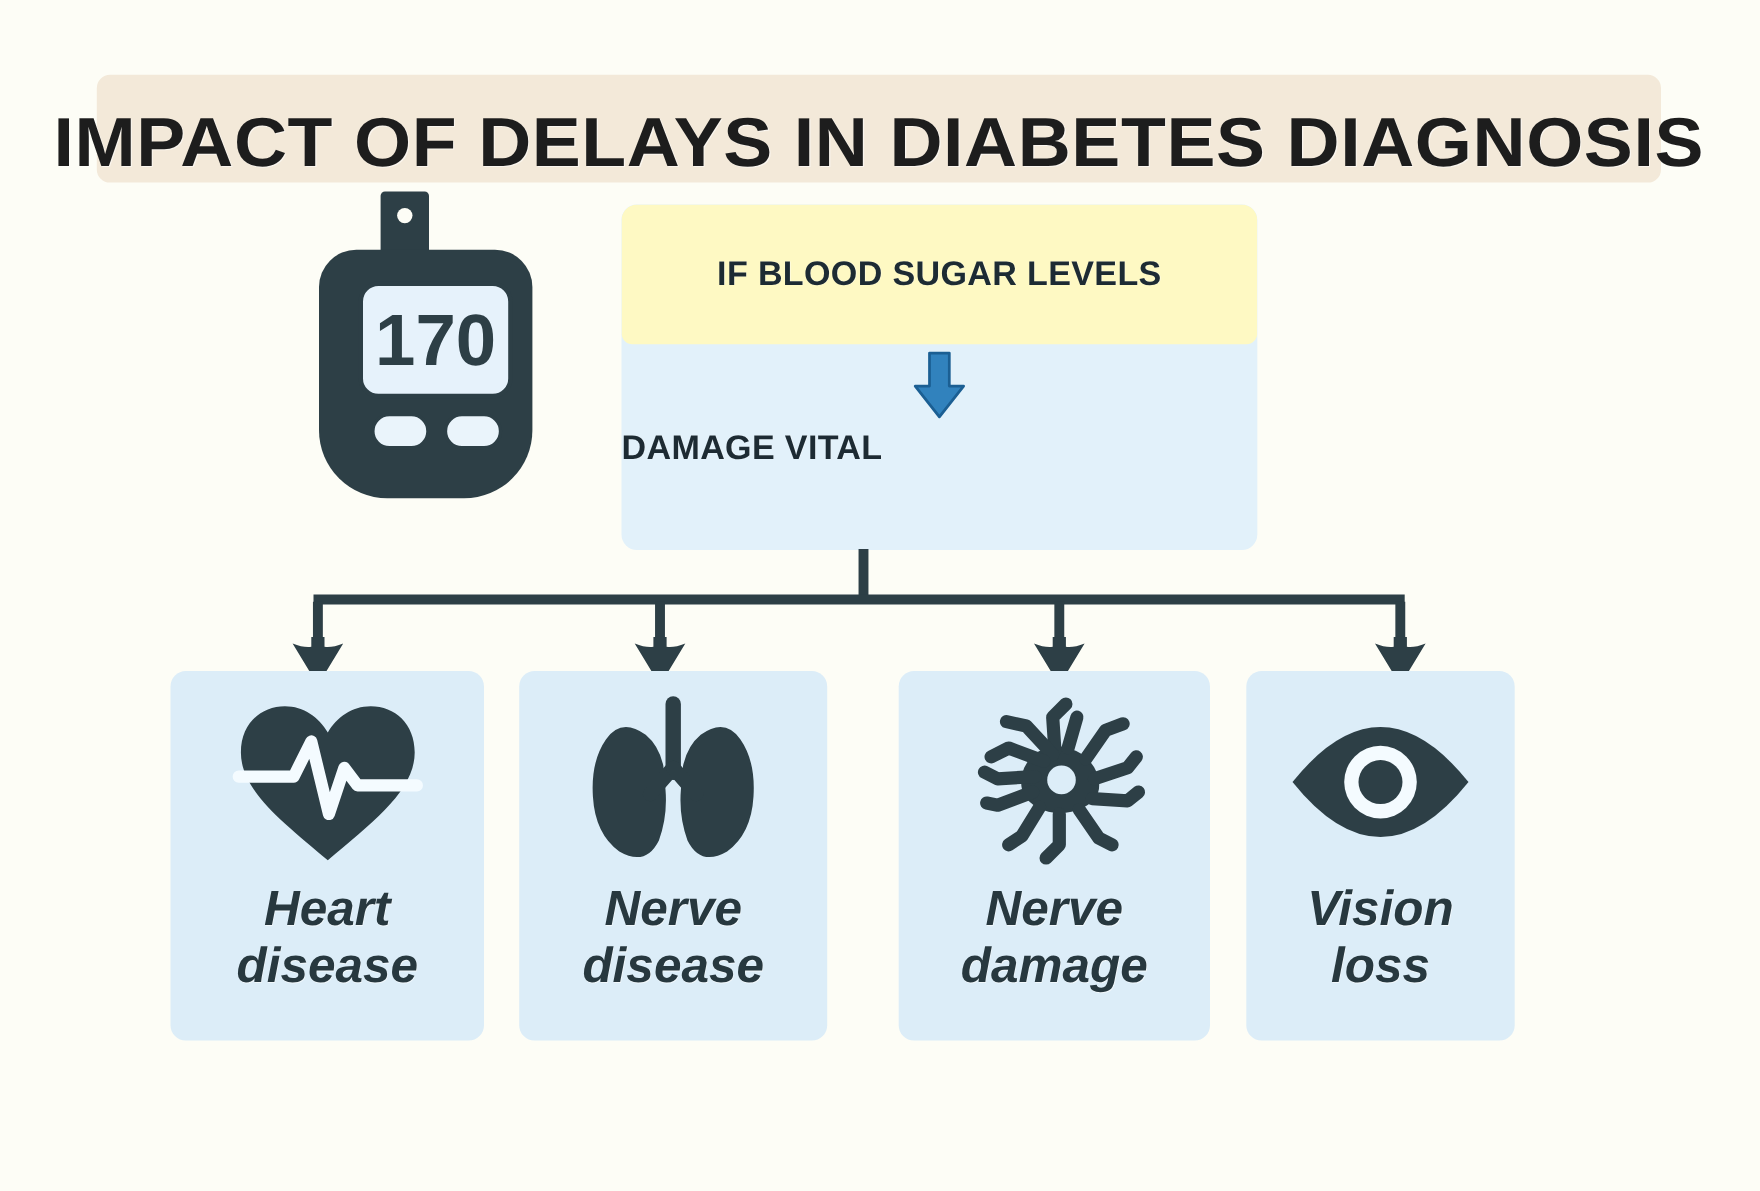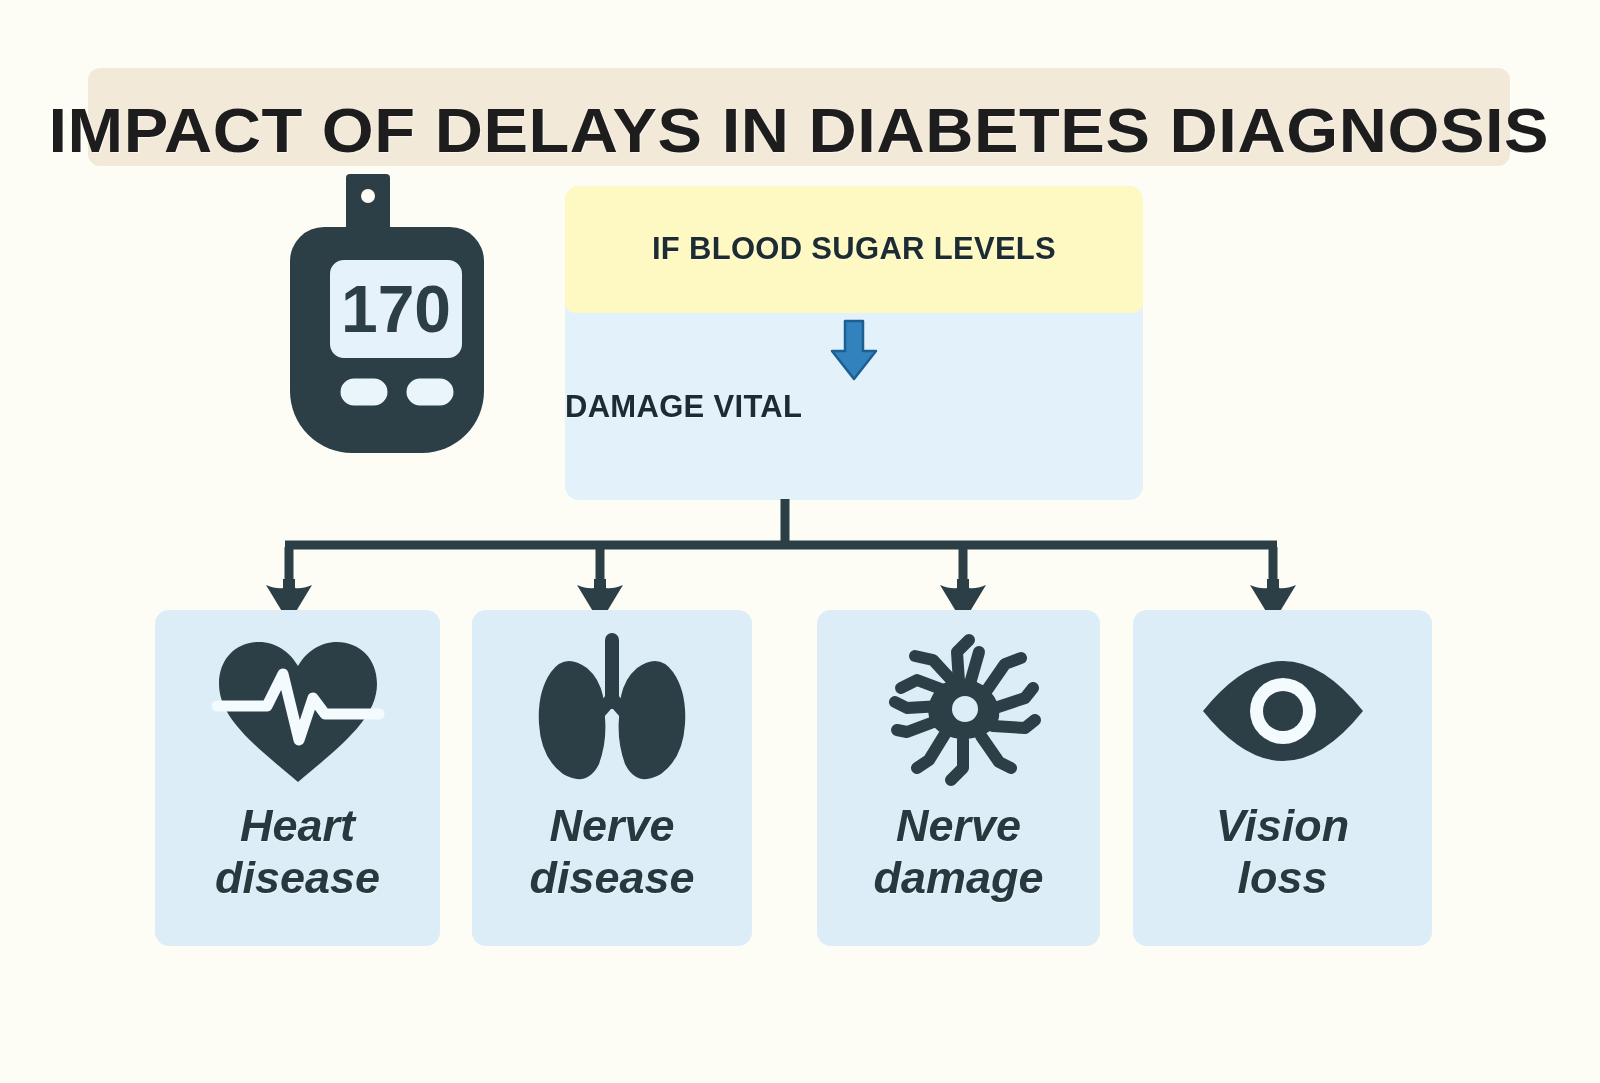--- a/index.html
+++ b/index.html
@@ -151,21 +151,21 @@
     height: 336px;
     background: #dcedf8;
     border-radius: 14px;
     display: flex;
     flex-direction: column;
     align-items: center;
   }
   .card.c0 { left: 155px; width: 285px; }
   .card.c1 { left: 472px; width: 280px; }
   .card.c2 { left: 817px; width: 283px; }
-  .card.c3 { left: 1133px; width: 299px; }
+  .card.c3 { left: 1133px; width: 244px; }
 
   .card-icon {
     width: 170px;
     height: 150px;
     margin-top: 26px;
     display: flex;
     align-items: center;
     justify-content: center;
   }
   .card-icon svg { display: block; overflow: visible; }

